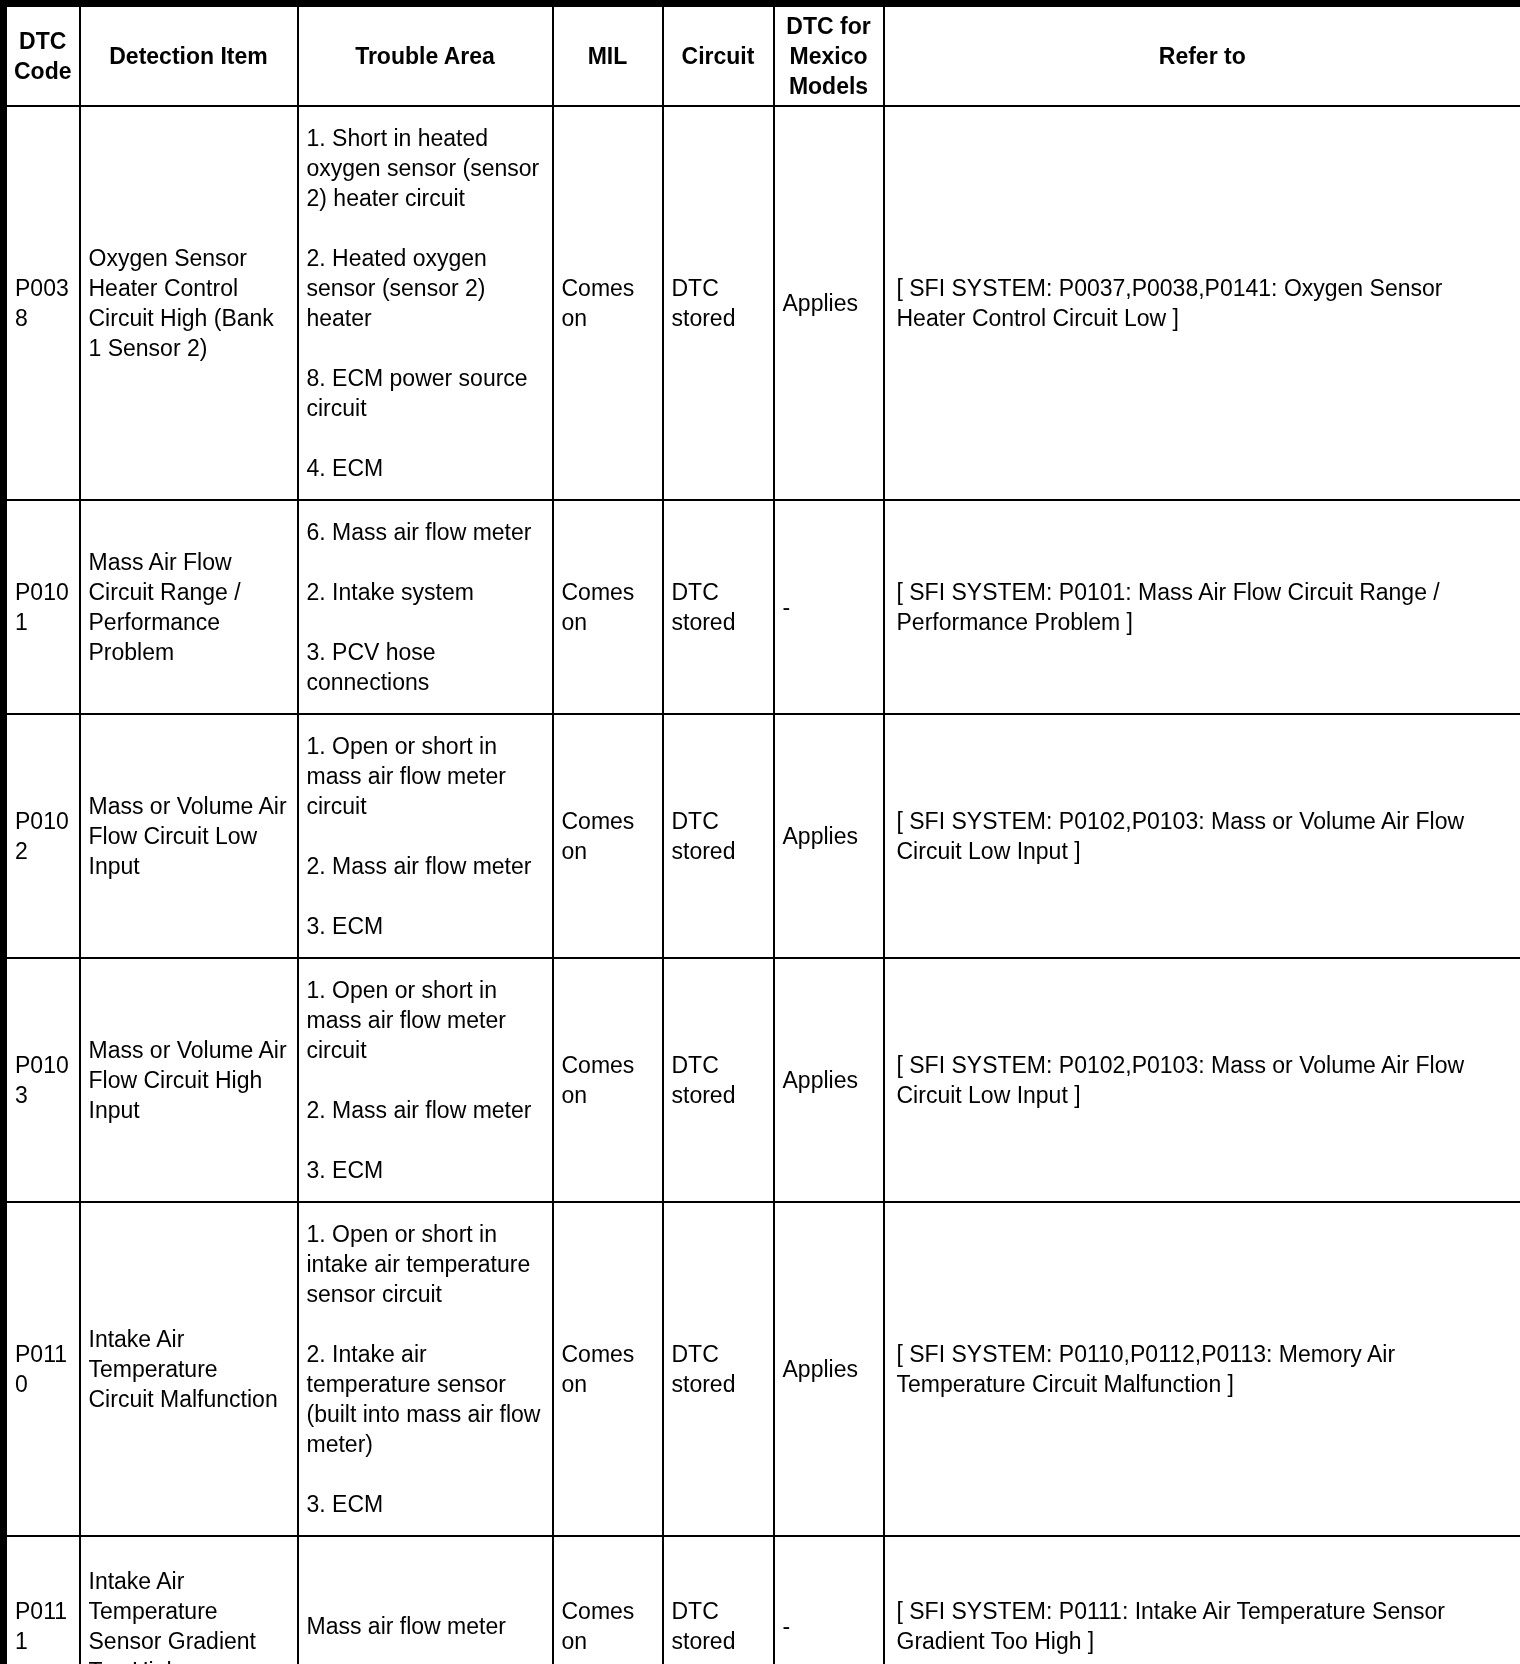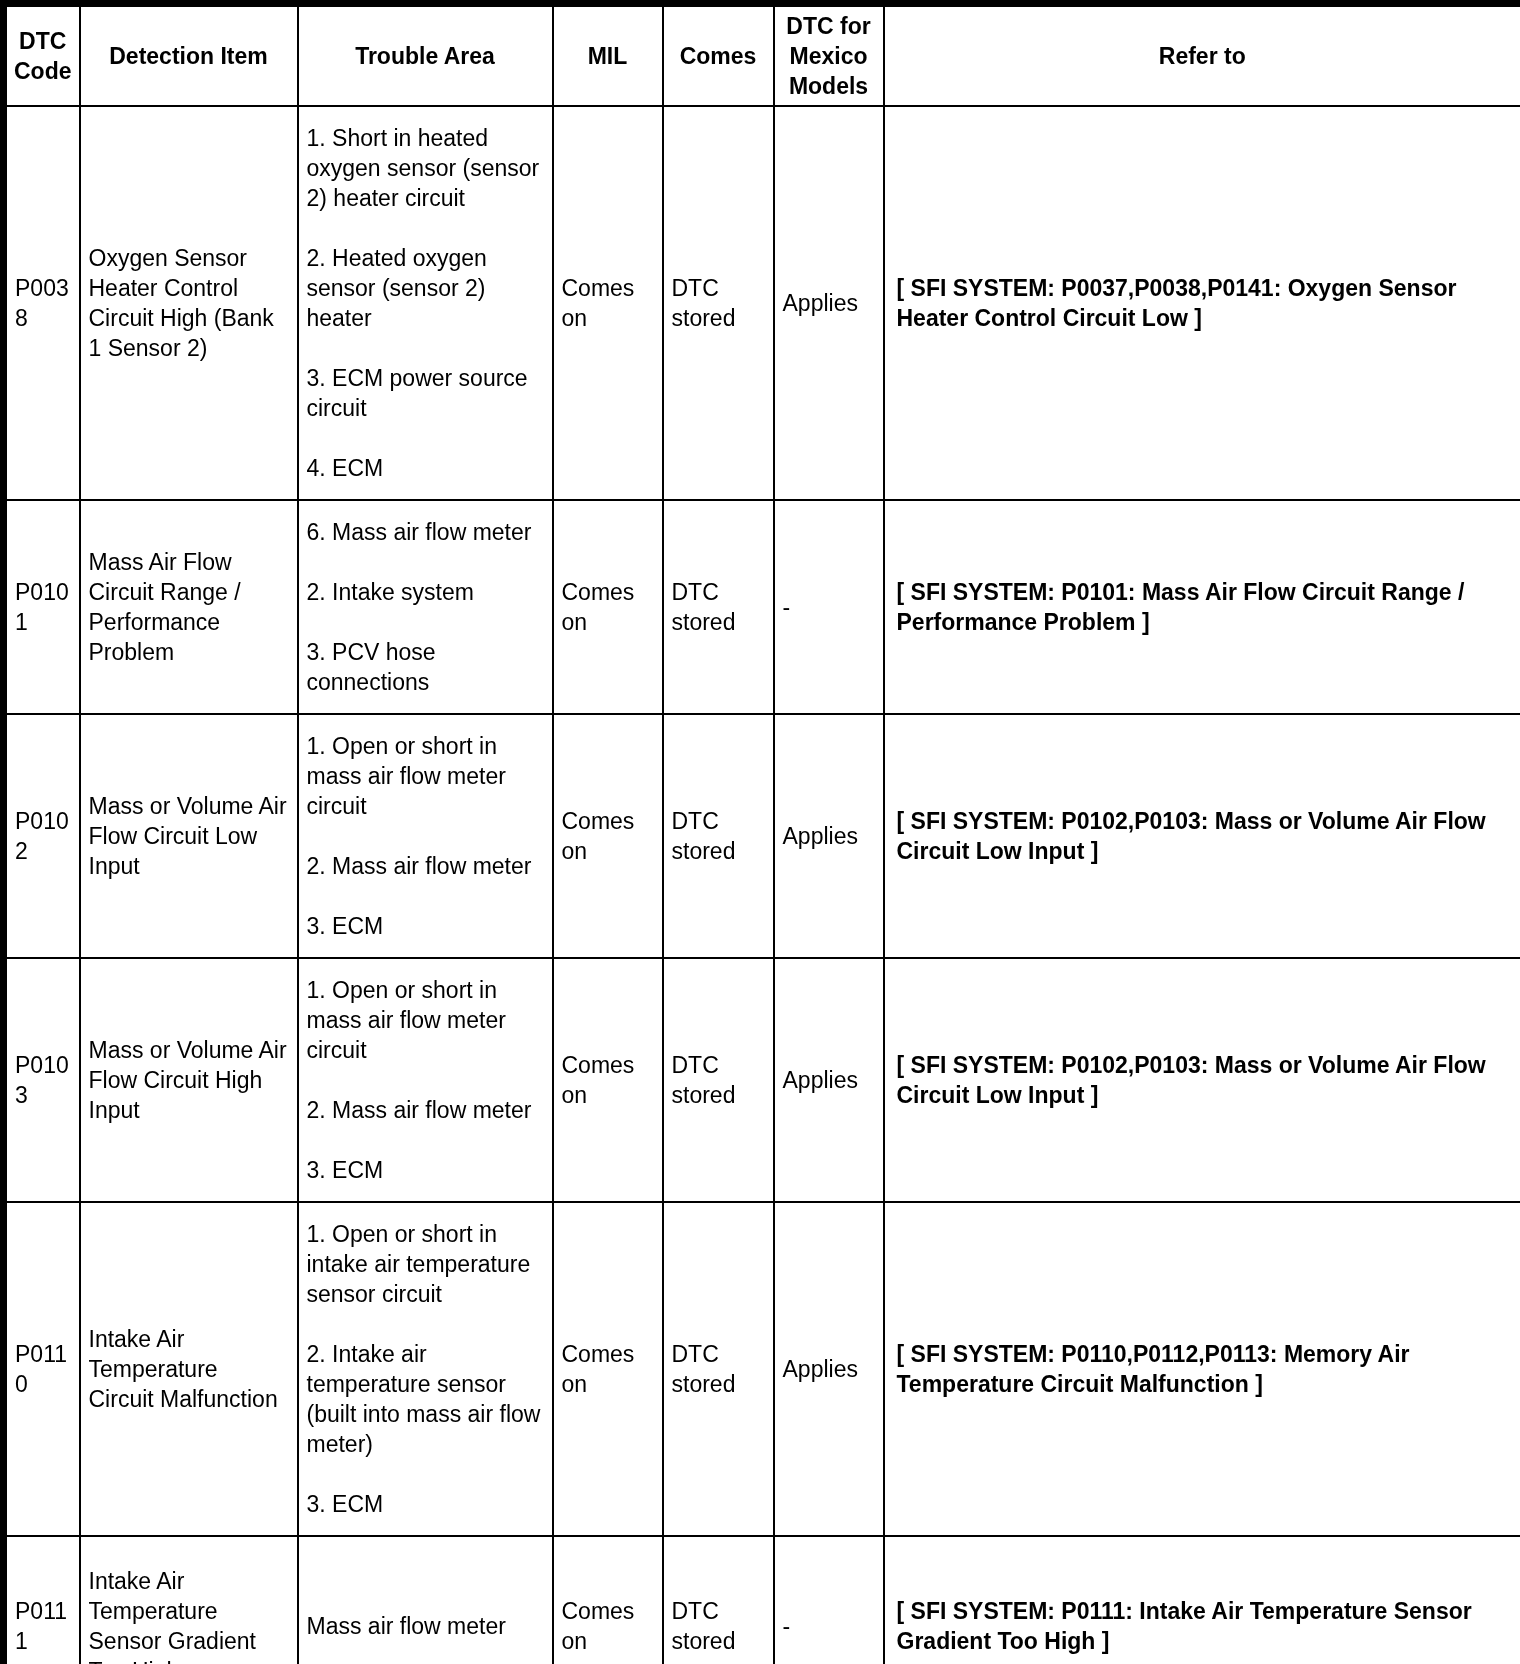--- a/index.html
+++ b/index.html
@@ -23,21 +23,21 @@
   }
   .dtc-table th {
     font-weight: bold;
     text-align: center;
     padding: 4px 5px;
   }
   .dtc-table td { text-align: left; }
   td.cell-trouble p { margin: 0; }
   td.cell-trouble p + p { margin-top: 30px; }
   td.cell-refer { padding-left: 12px; padding-right: 10px; }
-  td.cell-refer span { font-weight: bold; }
+  td.cell-refer span { font-weight: normal; }
   thead tr { height: 92px; }
   tbody tr:nth-child(1) { height: 373px; }
   tbody tr:nth-child(2) { height: 207px; }
   tbody tr:nth-child(3) { height: 228px; }
   tbody tr:nth-child(4) { height: 230px; }
   tbody tr:nth-child(5) { height: 332px; }
   tbody tr:nth-child(6) { height: 182px; }
 </style>
 </head>
 <body>
@@ -51,33 +51,33 @@
     <col style="width:111px">
     <col style="width:110px">
     <col style="width:640px">
   </colgroup>
   <thead>
     <tr>
       <th>DTC Code</th>
       <th>Detection Item</th>
       <th>Trouble Area</th>
       <th>MIL</th>
-      <th>Comes</th>
+      <th>Circuit</th>
       <th>DTC for Mexico Models</th>
       <th>Refer to</th>
     </tr>
   </thead>
   <tbody>
     <tr>
       <td class="cell-code">P0038</td>
       <td class="cell-detect">Oxygen Sensor Heater Control Circuit High (Bank 1 Sensor 2)</td>
       <td class="cell-trouble">
         <p>1. Short in heated oxygen sensor (sensor 2) heater circuit</p>
         <p>2. Heated oxygen sensor (sensor 2) heater</p>
-        <p>3. ECM power source circuit</p>
+        <p>8. ECM power source circuit</p>
         <p>4. ECM</p>
       </td>
       <td class="cell-mil">Comes on</td>
       <td class="cell-memory">DTC stored</td>
       <td class="cell-mexico">Applies</td>
       <td class="cell-refer"><span>[ SFI SYSTEM: P0037,P0038,P0141: Oxygen Sensor Heater Control Circuit Low ]</span></td>
     </tr>
     <tr>
       <td class="cell-code">P0101</td>
       <td class="cell-detect">Mass Air Flow Circuit Range / Performance Problem</td>

